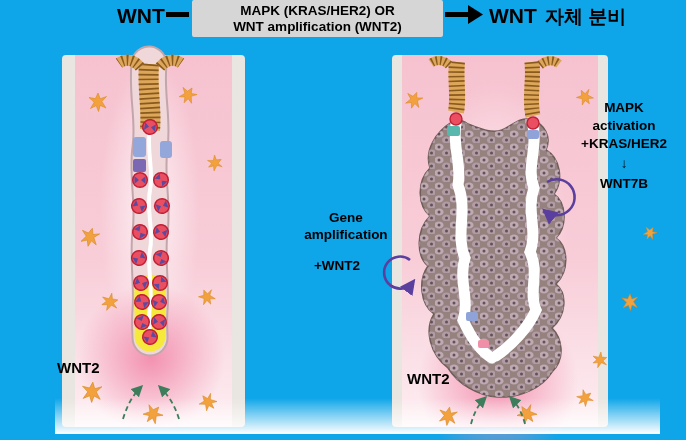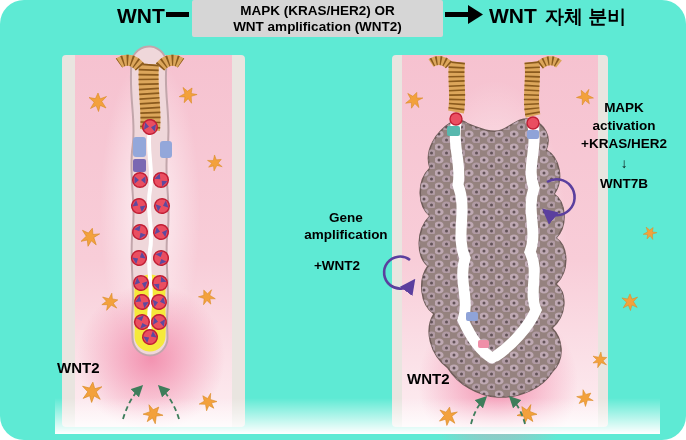--- a/index.html
+++ b/index.html
@@ -1,16 +1,16 @@
 <!DOCTYPE html>
 <html><head>
 <meta charset="utf-8">
 <style>
   html,body{margin:0;padding:0;background:#fff;}
-  #stage{position:relative;width:686px;height:440px;background:#5eead4;overflow:hidden;border-radius:24px;}
+  #stage{position:relative;width:686px;height:440px;background:#0ea5e9;overflow:hidden;}
   text{font-family:"Liberation Sans",sans-serif;font-weight:bold;fill:#000;}
   .small{font-size:13.5px;}
   .big{font-size:21px;}
   .lbl{font-size:15px;}
   .korean{font-size:19px;}
 </style>
 </head>
 <body>
 
 <div id="stage">

